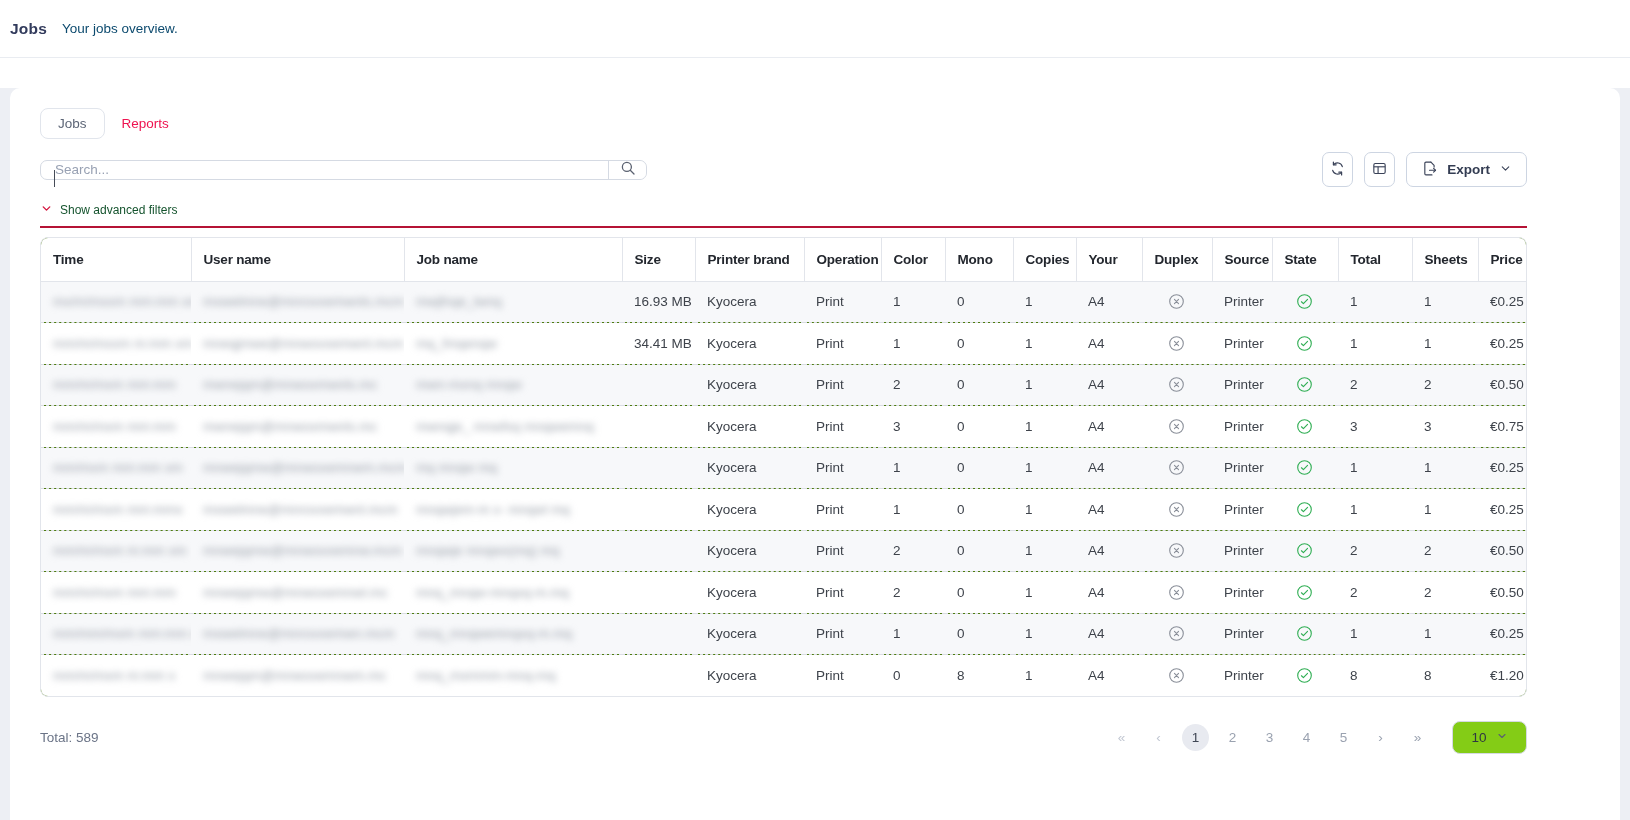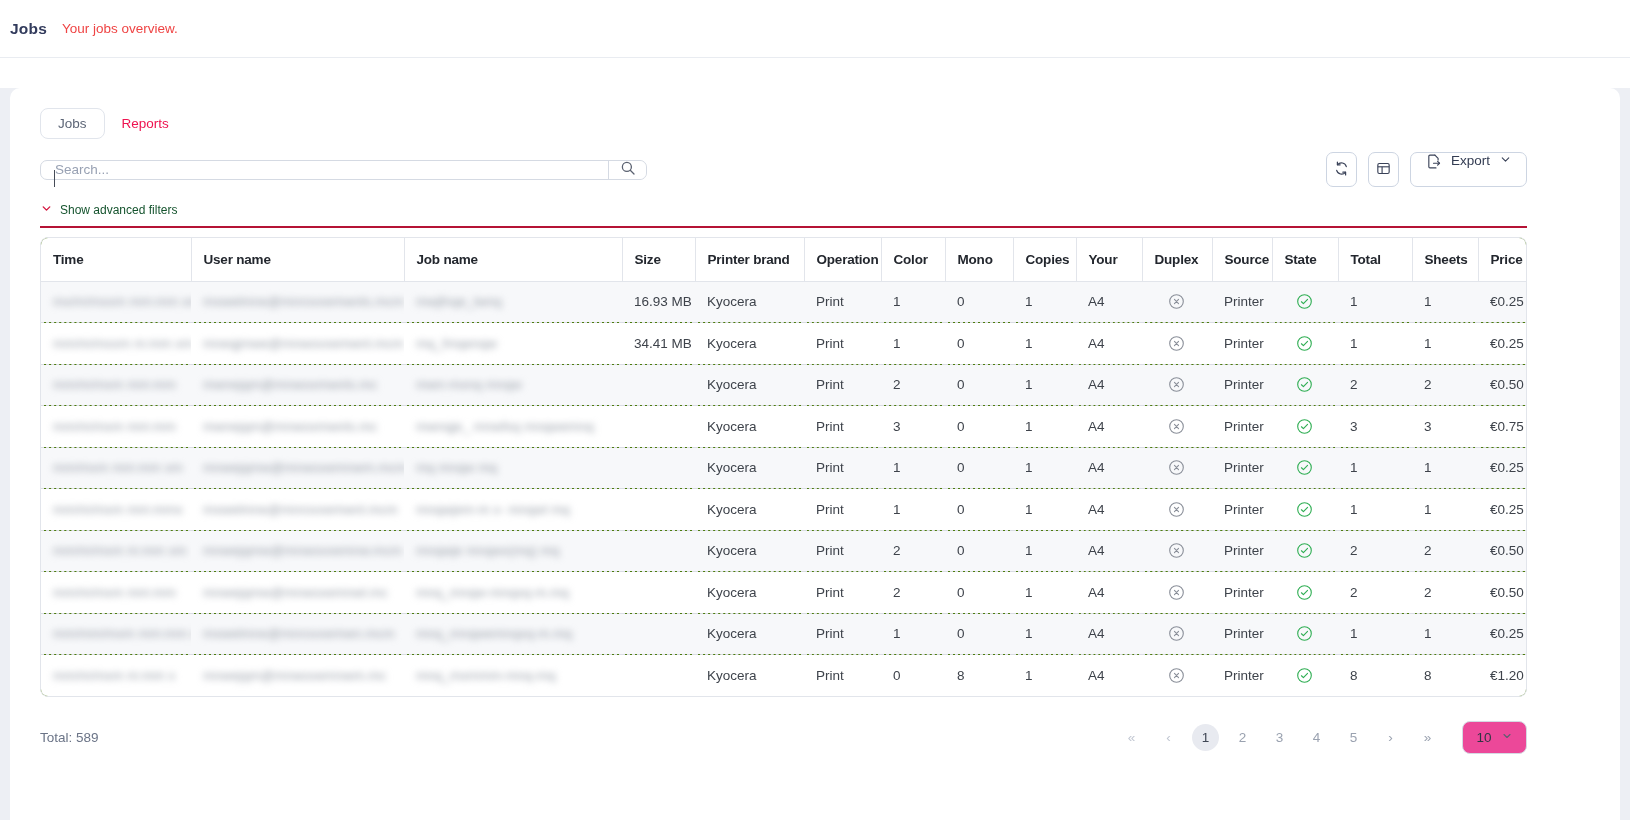--- a/index.html
+++ b/index.html
@@ -3,21 +3,21 @@
 <meta charset="utf-8">
 <style>
   * { box-sizing: border-box; margin: 0; padding: 0; }
   html,body { width:1630px; height:820px; overflow:hidden;
     font-family:"Liberation Sans", sans-serif; background:#fff; color:#3e434b; }
 
   
   .topbar { height:58px; background:#fff; display:flex; align-items:center;
     padding:0 6px 0 10px; border-bottom:1px solid #e9ecf1; }
   .page-title { font-size:15.5px; font-weight:bold; color:#323b5c; letter-spacing:.2px; }
-  .page-subtitle { font-size:13.5px; color:#ef4444; margin-left:15px; }
+  .page-subtitle { font-size:13.5px; color:#0c4a6e; margin-left:15px; }
   .topbar-right { margin-left:auto; display:flex; align-items:center; gap:27px; }
   .flag { width:17px; height:12px; position:relative; border-radius:1px; overflow:hidden;
     background:repeating-linear-gradient(#b22234 0 1.85px,#ffffff 1.85px 3.7px); box-shadow:0 0 0 1px #d8dce3; }
   .flag .canton { position:absolute; left:0; top:0; width:8px; height:6.5px; background:#3c3b6e; }
   .username { font-size:13.5px; font-weight:bold; color:#323b5c; }
   .user-btn { width:40px; height:36px; border:1px solid #bfc7d4; border-radius:9px;
     background:#fff; display:flex; align-items:center; justify-content:center; cursor:pointer; }
 
   
   .page-bg { height:762px; background:#edeff4; }
@@ -37,22 +37,22 @@
   .search input { flex:1; border:none; outline:none; padding:0 14px; font-size:13.5px;
     font-family:"Liberation Sans", sans-serif; color:#3e434b; background:transparent; }
   .search input::placeholder { color:#98a1b3; }
   .caret { position:absolute; left:13px; top:9px; width:1px; height:17px; background:#454b57; }
   .search-btn { width:38px; border-left:1px solid #d5dae3; display:flex; align-items:center;
     justify-content:center; cursor:pointer; background:#fff; border-radius:0 7px 7px 0; }
   .toolbar .spacer { flex:1; }
   .icon-btn { width:31px; height:35px; border:1px solid #cdd5e2; border-radius:7px; background:#fff;
     display:flex; align-items:center; justify-content:center; cursor:pointer; margin-left:11px; }
   .export-btn { height:35px; margin-left:11px; padding:0 14px; border:1px solid #cdd5e2; border-radius:7px;
-    background:#fff; display:flex; gap:9px; cursor:pointer;
-    font-size:13.5px; color:#333c52; }
+    background:#fff; display:flex; align-items:center; gap:9px; cursor:pointer;
+    font-size:13.5px; color:#333c52;font-weight:bold; }
 
   
   .filters-toggle { margin-top:15px; display:flex; align-items:center; gap:7px;
     font-size:12px; color:#14532d; cursor:pointer; width:fit-content; }
   .red-divider { margin-top:8px; height:2px; background:#b51335; }
 
   
   .table-wrap { margin-top:9px; border:1px solid #e2e5eb; border-radius:8px; overflow:hidden; background:#4d7c0f; }
   table { border-collapse:collapse; table-layout:fixed; width:100%; font-size:13.5px; }
   thead th { height:43px; text-align:left; padding:0 12px; font-weight:bold; color:#23272e;
@@ -71,22 +71,22 @@
 
   
   .footer { margin-top:24px; display:flex; align-items:center; }
   .total { font-size:13.5px; color:#6b7487; }
   .pagination { margin-left:auto; display:flex; align-items:center; }
   .page-item { width:37px; display:flex; justify-content:center; align-items:center;
     font-size:13.5px; color:#9aa2b0; cursor:pointer; }
   .page-item.dim { color:#c0c6d1; }
   .page-item .circle { width:27px; height:27px; border-radius:50%; background:#e8eaf0;
     color:#3f4654; display:flex; align-items:center; justify-content:center; }
-  .page-size { margin-left:16px; width:65px; height:33px; border:1px solid #d5dae3; border-radius:8px;
-    background:#ec4899; display:flex; align-items:center; justify-content:center; gap:9px;
+  .page-size { margin-left:16px; width:75px; height:33px; border:1px solid #d5dae3; border-radius:8px;
+    background:#84cc16; display:flex; align-items:center; justify-content:center; gap:9px;
     font-size:13.5px; color:#2f3643; cursor:pointer; }
 </style>
 </head>
 <body>
 
 <div class="topbar">
   <span class="page-title">Jobs</span>
   <span class="page-subtitle">Your jobs overview.</span>
 </div>
 

